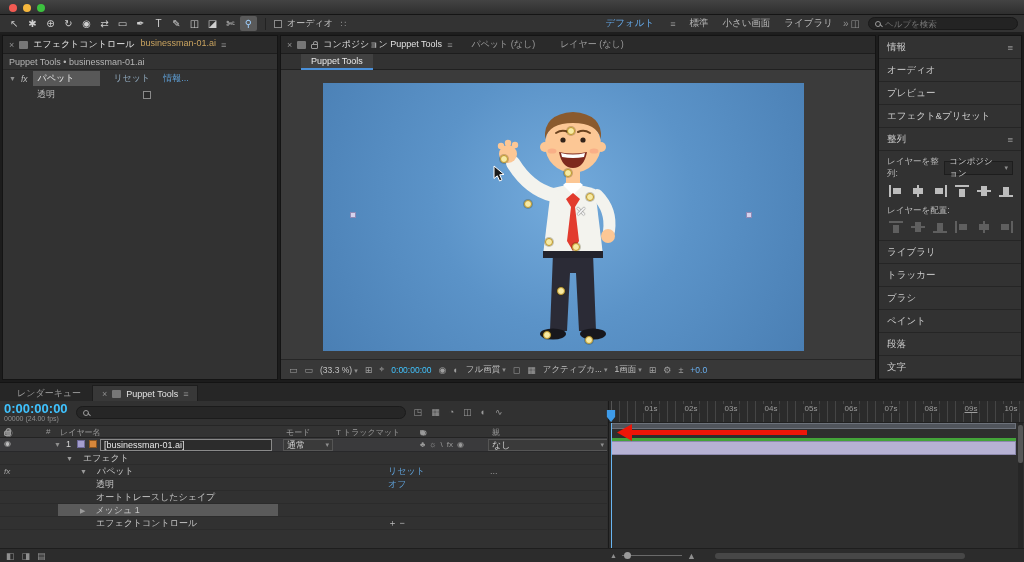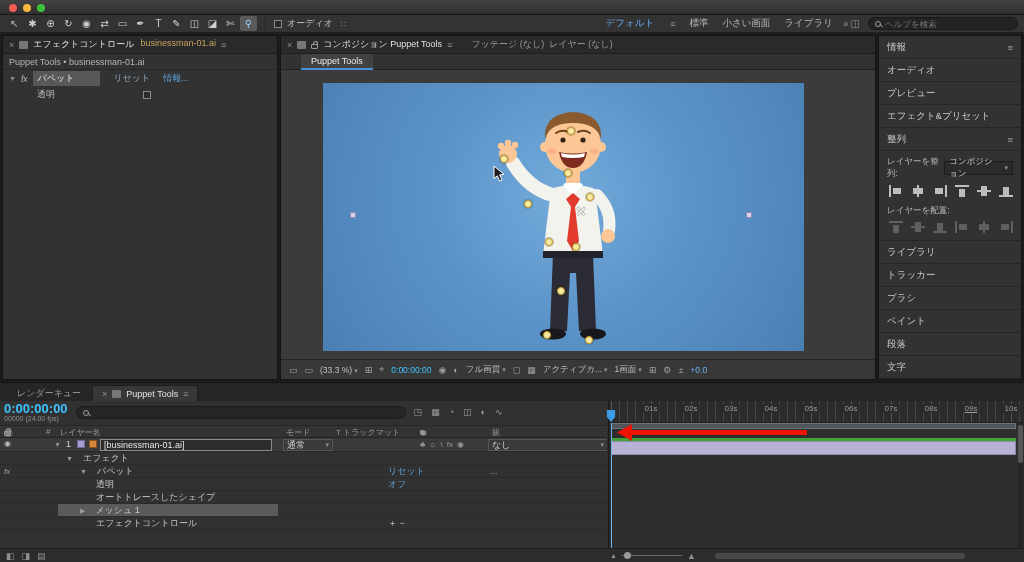--- a/index.html
+++ b/index.html
@@ -227,22 +227,22 @@
 
 <div class="panel comp">
   <div class="ptabs">
     <span class="gi dim2">×</span>
     <span class="panelico"></span>
     <span class="padlock"></span>
     <span class="tabtxt active">
         <i>コンポジション Puppet Tools</i>
       </span>
     <span class="gi dim2">≡</span>
-    <span class="tabtxt" style="margin-left:14px">フッテージ (なし)</span>
-    <span class="tabtxt" style="margin-left:0">レイヤー (なし)</span>
+    <span class="tabtxt" style="margin-left:14px">パペット (なし)</span>
+    <span class="tabtxt" style="margin-left:20px">レイヤー (なし)</span>
   </div>
   <div class="vtabrow">
     <span class="vtab">Puppet Tools</span>
   </div>
   <div class="viewport">
     <div class="compblue">
 
       <svg class="character" viewBox="0 0 200 248">
         <path d="M80,150 L77,228 L94,228 L97,170 L103,170 L106,228 L123,228 L120,150 Z" fill="#2b2b36"></path>
         <ellipse cx="80" cy="231" rx="13" ry="5.5" fill="#17171d"></ellipse>

